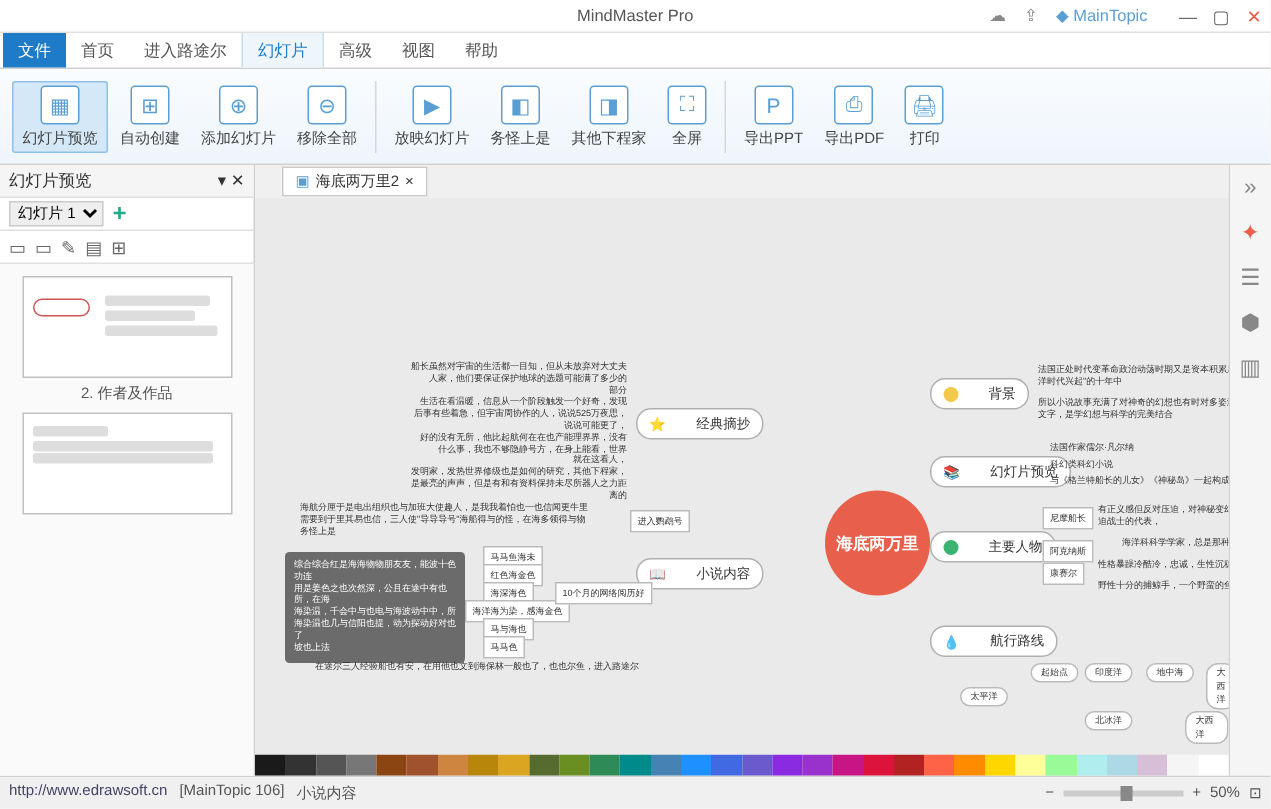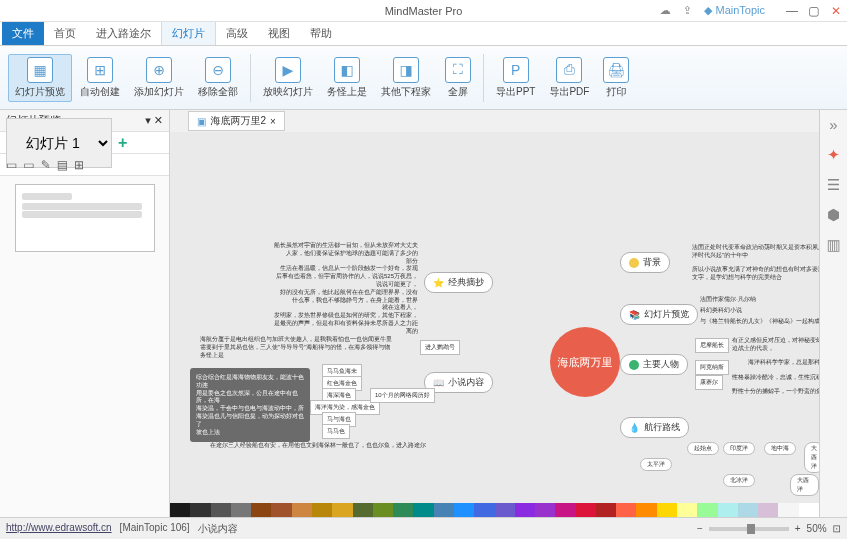--- a/index.html
+++ b/index.html
@@ -18,33 +18,33 @@
 .ribbon{height:64px;background:linear-gradient(#fafcfe,#eef5fb);display:flex;align-items:center;padding:4px 8px;border-bottom:1px solid #d0d0d0;gap:2px}
 .rbtn{display:flex;flex-direction:column;align-items:center;justify-content:center;padding:2px 6px;gap:2px;cursor:pointer;border-radius:2px}
 .rbtn.sel{background:#d4e8f7;border:1px solid #8fc1e8}
 .rbtn .ric{width:26px;height:26px;border:1px solid #5a9fd4;border-radius:3px;display:flex;align-items:center;justify-content:center;font-size:14px;color:#5a9fd4;background:#fff}
 .rbtn .rlbl{font-size:10px;color:#444}
 .rsep{width:1px;height:48px;background:#d0d8e0;margin:0 4px}
 .workspace{display:flex;height:407px}
 .leftpanel{width:170px;background:#fff;border-right:1px solid #d0d0d0;display:flex;flex-direction:column}
 .lp-head{height:22px;display:flex;align-items:center;padding:0 6px;background:#f5f5f5;border-bottom:1px solid #e0e0e0;font-size:11px;justify-content:space-between}
 .lp-sub{height:22px;display:flex;align-items:center;padding:0 6px;gap:6px;border-bottom:1px solid #e0e0e0}
-.lp-sub select{font-size:14px;border:1px solid #ccc;padding:15px}
+.lp-sub select{font-size:10px;border:1px solid #ccc;padding:1px}
 .lp-tools{height:22px;display:flex;align-items:center;padding:0 6px;gap:6px;border-bottom:1px solid #e0e0e0;color:#666;font-size:12px}
 .thumbs{flex:1;overflow:auto;padding:8px;display:flex;flex-direction:column;gap:6px;background:#fafafa}
 .thumb{display:flex;flex-direction:column;align-items:center;gap:3px}
 .thumb-img{width:140px;height:68px;background:#fff;border:1px solid #c0c0c0;position:relative;font-size:5px;padding:4px}
 .thumb-lbl{font-size:10px;color:#555}
 .canvas-wrap{flex:1;display:flex;flex-direction:column;background:#e8e8e8;position:relative}
 .doctab{height:22px;background:#f0f0f0;display:flex;align-items:center;padding-left:18px}
 .doctab-item{background:#fff;padding:2px 8px;font-size:10px;display:flex;align-items:center;gap:4px;border:1px solid #ccc}
 .canvas{flex:1;background:#eaeaea;position:relative;overflow:hidden}
 .mindmap{position:absolute;inset:0}
-.center-node{position:absolute;left:380px;top:195px;width:70px;height:70px;border-radius:50%;background:#e8604c;color:#fff;display:flex;align-items:center;justify-content:center;font-size:11px;font-weight:normal}
-.node{position:absolute;background:#fff;border:1px solid #b0b0b0;border-radius:10px;padding:3px 8px;font-size:9px;display:flex;align-items:center;gap:4px;white-space:nowrap}
+.center-node{position:absolute;left:380px;top:195px;width:70px;height:70px;border-radius:50%;background:#e8604c;color:#fff;display:flex;align-items:center;justify-content:center;font-size:11px;font-weight:bold}
+.node{position:absolute;background:#fff;border:1px solid #b0b0b0;border-radius:10px;padding:3px 8px;font-size:9px;display:flex;align-items:center;gap:20px;white-space:nowrap}
 .node .dot{width:10px;height:10px;border-radius:50%}
 .textblock{position:absolute;font-size:6px;color:#333;line-height:1.3}
 .greybox{position:absolute;background:#6b6b6b;color:#fff;font-size:6px;padding:6px;border-radius:3px;line-height:1.3}
 .smallbox{position:absolute;background:#fff;border:1px solid #bbb;font-size:6px;padding:2px 4px}
 .ovaltag{position:absolute;background:#fff;border:1px solid #bbb;border-radius:8px;font-size:6px;padding:1px 6px}
 .rsidebar{width:28px;background:#f5f5f5;border-left:1px solid #d0d0d0;display:flex;flex-direction:column;align-items:center;padding-top:6px;gap:12px}
 .rsidebar .sic{width:18px;height:18px;color:#888;font-size:15px;text-align:center;cursor:pointer}
 .colorbar{height:14px;display:flex}
 .colorbar div{flex:1}
 .statusbar{height:22px;background:#f0f0f0;border-top:1px solid #d0d0d0;display:flex;align-items:center;padding:0 6px;font-size:10px;color:#555;justify-content:space-between}
@@ -143,20 +143,29 @@
       <span style="color:#2a8;font-size:16px;font-weight:bold">+</span>
     </div>
     <div class="lp-tools">
       <span>▭</span>
       <span>▭</span>
       <span>✎</span>
       <span>▤</span>
       <span>⊞</span>
     </div>
     <div class="thumbs">
+      <div class="thumb">
+        <div class="thumb-img">
+          <div style="position:absolute;left:6px;top:14px;width:38px;height:12px;border:1px solid #c55;border-radius:6px;background:#fff"></div>
+          <div class="tline" style="left:54px;top:12px;width:70px"></div>
+          <div class="tline" style="left:54px;top:22px;width:60px"></div>
+          <div class="tline" style="left:54px;top:32px;width:75px"></div>
+        </div>
+        <div class="thumb-lbl">2. 作者及作品</div>
+      </div>
       <div class="thumb">
         <div class="thumb-img">
           <div class="tline" style="left:6px;top:8px;width:50px"></div>
           <div class="tline" style="left:6px;top:18px;width:120px"></div>
           <div class="tline" style="left:6px;top:26px;width:120px"></div>
         </div>
       </div>
     </div>
   </div>
 
@@ -312,21 +321,21 @@
     <div class="sic">»</div>
     <div class="sic" style="color:#e8604c">✦</div>
     <div class="sic">☰</div>
     <div class="sic">⬢</div>
     <div class="sic">▥</div>
   </div>
 </div>
 
 <div class="statusbar">
   <div class="status-left">
-    <span style="text-decoration:underline;color:#446">http://www.edrawsoft.cn</span>
+    <span style="color:#446">http://www.edrawsoft.cn</span>
     <span>[MainTopic 106]</span>
     <span>小说内容</span>
   </div>
   <div class="status-right">
     <span>−</span>
     <div class="zoom-slider">
         <div class="zoom-thumb"></div>
       </div>
     <span>+</span>
     <span>50%</span>

